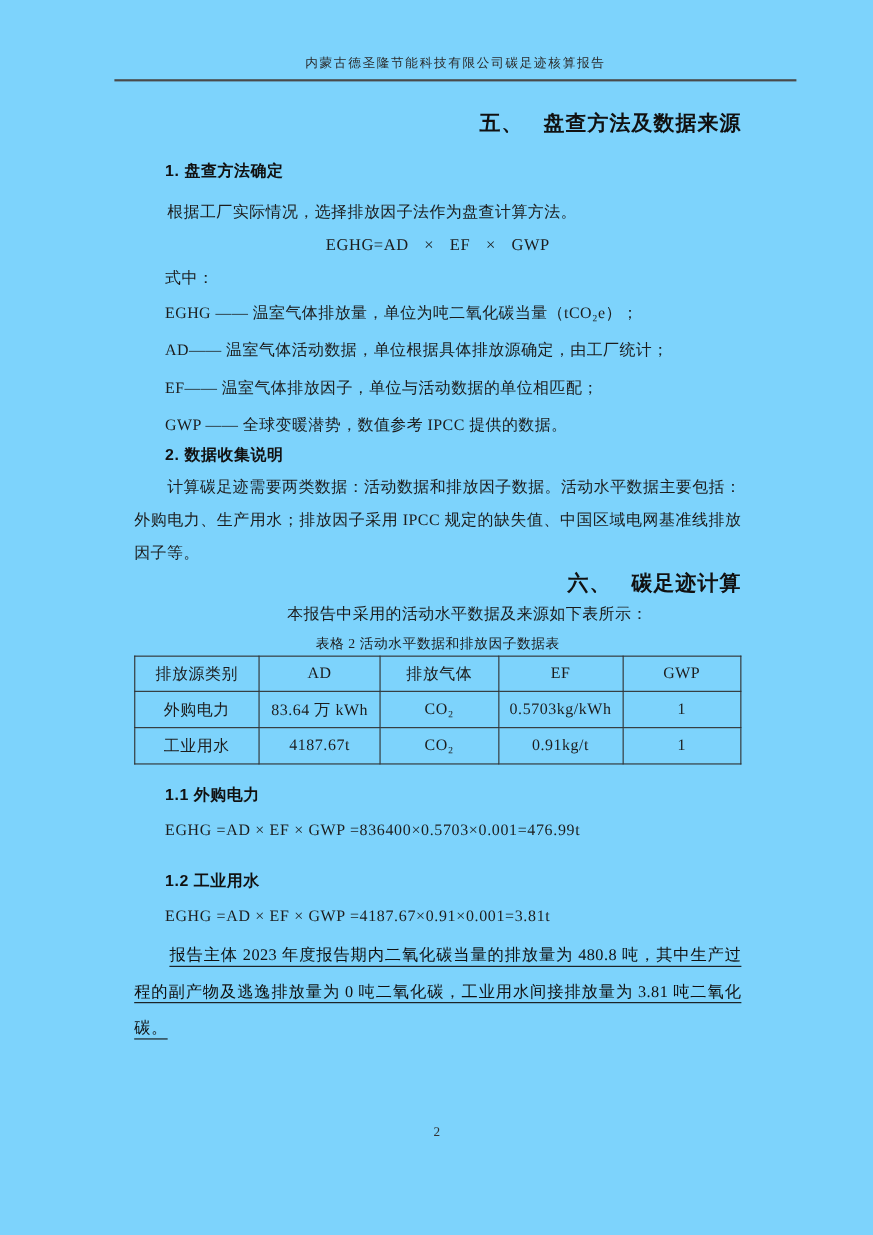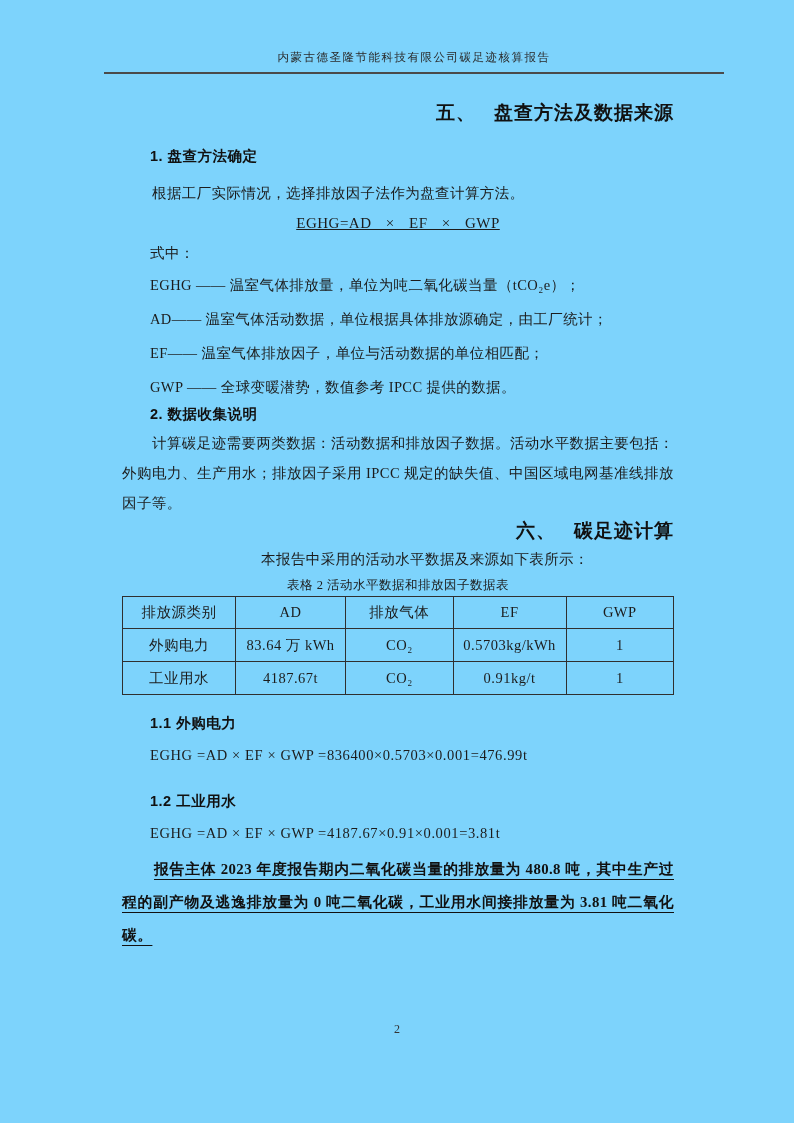--- a/index.html
+++ b/index.html
@@ -58,21 +58,20 @@
   .ml{margin-left:28px;}
   .just{text-align:justify;}
   .defs .p{line-height:34px;}
   .formula-center{
     text-align:center;
     font-size:15px;
     line-height:30px;
     margin:0;
     word-spacing:10px;
     letter-spacing:0.5px;
-    text-decoration:underline;
   }
   .calc{
     font-size:14.5px;
     line-height:28px;
     margin:8px 0 0 28px;
     letter-spacing:0.6px;
   }
   .mt20{margin-top:20px;}
   .mt12{margin-top:12px;}
   .mt4{margin-top:4px;}
@@ -97,21 +96,21 @@
     text-align:center;
     vertical-align:middle;
     font-weight:normal;
     font-size:14.5px;
     letter-spacing:0.5px;
     padding:0;
   }
   table.data th{height:31px;}
   table.data td{height:32px;}
   .conclusion{
-    font-weight:bold;
+    font-weight:normal;
     text-decoration:underline;
     text-underline-offset:5px;
     text-decoration-thickness:1px;
     font-size:14.8px;
     line-height:33px;
     margin-top:6px;
     text-indent:32px;
     letter-spacing:0.4px;
     color:#111;
   }

